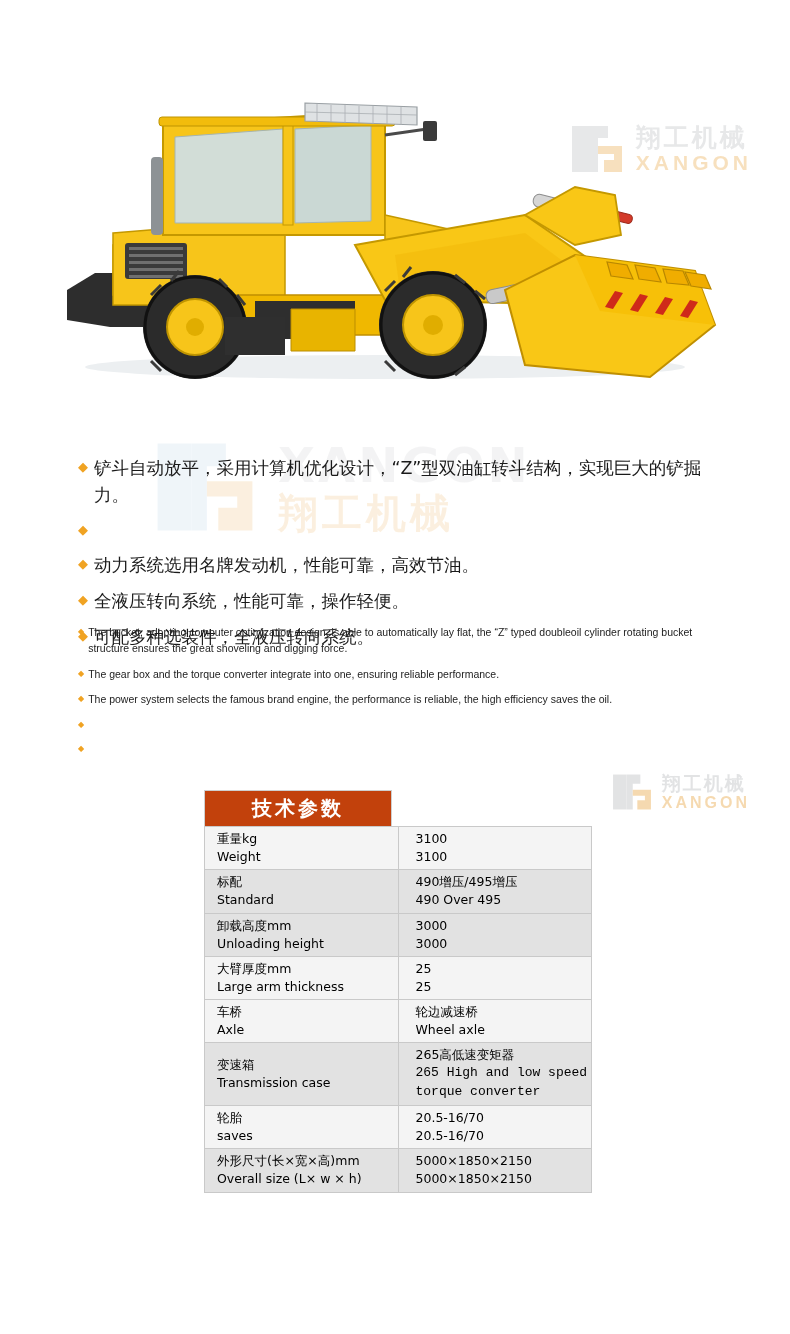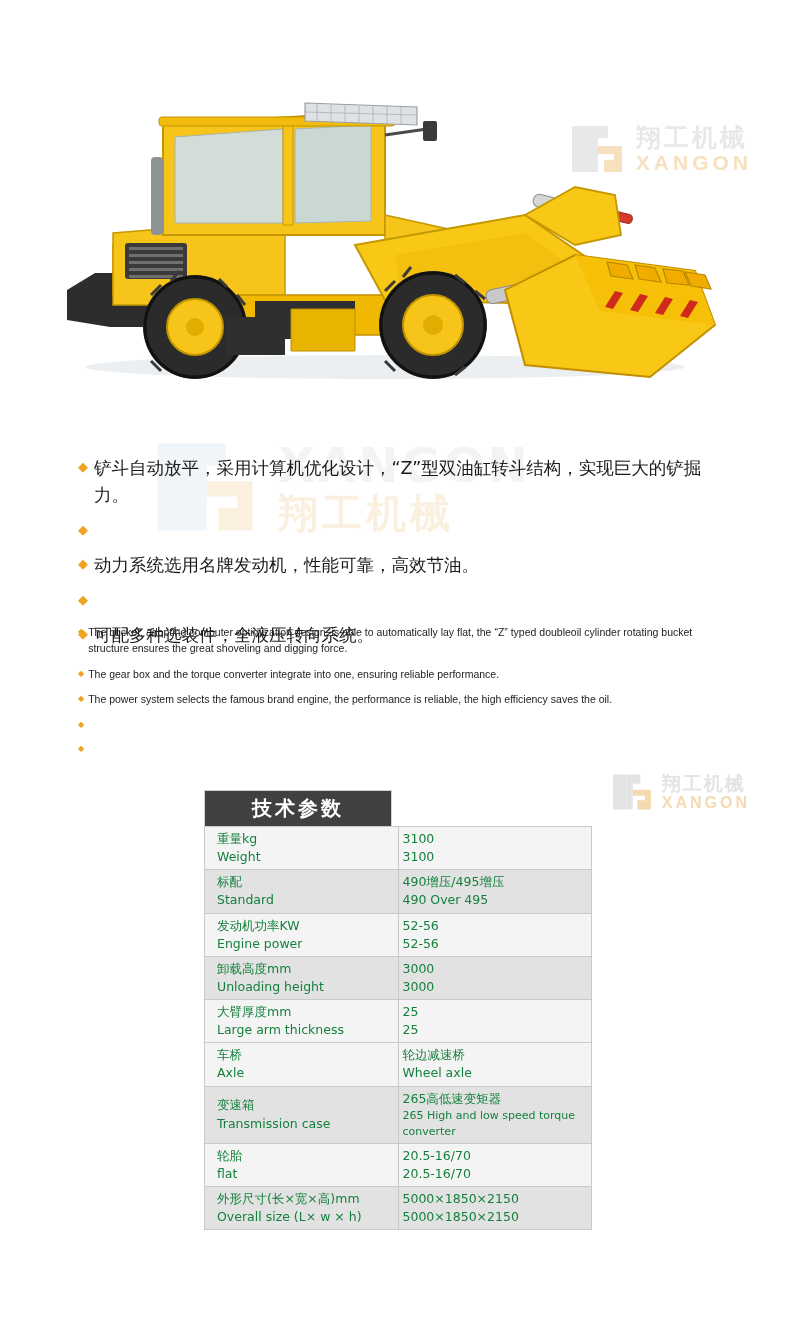--- a/index.html
+++ b/index.html
@@ -131,21 +131,21 @@
   
   .spec-wrap {
     position: absolute;
     left: 204px;
     top: 790px;
     width: 388px;
   }
   .spec-title {
     width: 188px;
     height: 36px;
-    background: #404040;
+    background: #c2410c;
     color: #ffffff;
     font-family: "DejaVu Sans", "Liberation Sans", sans-serif;
     font-size: 20px;
     font-weight: bold;
     letter-spacing: 3px;
     display: flex;
     align-items: center;
     justify-content: center;
     border: 1px solid #cfcfcf;
     border-bottom: none;
@@ -154,28 +154,28 @@
   table.spec {
     width: 388px;
     border-collapse: collapse;
     table-layout: fixed;
   }
   table.spec td {
     border: 1px solid #c9c9c9;
     padding: 3px 0 3px 12px;
     vertical-align: middle;
     font-size: 12.5px;
-    color: #15803d;
+    color: #000000;
     font-family: "DejaVu Sans", "Liberation Sans", sans-serif;
     line-height: 1.45;
   }
-  table.spec td.val { padding-left: 4px; }
+  table.spec td.val { padding-left: 17px; }
   table.spec tr.alt td { background: #e2e2e2; }
   table.spec tr td { background: #f4f4f4; }
-  .small { font-size: 11px; }
+  .small { font-size: 13px; font-family: Liberation Mono, monospace; }
   .cn-line { display: block; }
   .en-line { display: block; }
 </style>
 </head>
 <body>
 
 <div class="hero">
 
   <div class="loader">
     <svg width="690" height="290" viewBox="0 0 690 290" xmlns="http://www.w3.org/2000/svg">
@@ -319,20 +319,21 @@
   </div>
   <div class="feat-cn">
     <span class="diamond">◆</span>
   </div>
   <div class="feat-cn">
     <span class="diamond">◆</span>
     <span>动力系统选用名牌发动机，性能可靠，高效节油。</span>
   </div>
   <div class="feat-cn">
     <span class="diamond">◆</span>
+    <span>全液压转向系统，性能可靠，操作轻便。</span>
   </div>
   <div class="feat-cn">
     <span class="diamond">◆</span>
     <span>可配多种选装件，全液压转向系统。</span>
   </div>
 </div>
 
 <div class="features-en">
   <div class="feat-en">
     <span class="diamond">◆</span>
@@ -385,30 +386,20 @@
       <tr class="alt">
         <td>
           <span class="cn-line">标配</span>
           <span class="en-line">Standard</span>
         </td>
         <td class="val">
           <span class="cn-line">490增压/495增压</span>
           <span class="en-line">490 Over 495</span>
         </td>
       </tr>
-      <tr>
-        <td>
-          <span class="cn-line">发动机功率KW</span>
-          <span class="en-line">Engine power</span>
-        </td>
-        <td class="val">
-          <span class="cn-line">52-56</span>
-          <span class="en-line">52-56</span>
-        </td>
-      </tr>
       <tr class="alt">
         <td>
           <span class="cn-line">卸载高度mm</span>
           <span class="en-line">Unloading height</span>
         </td>
         <td class="val">
           <span class="cn-line">3000</span>
           <span class="en-line">3000</span>
         </td>
       </tr>
@@ -438,21 +429,21 @@
           <span class="en-line">Transmission case</span>
         </td>
         <td class="val">
           <span class="cn-line">265高低速变矩器</span>
           <span class="en-line small">265 High and low speed torque converter</span>
         </td>
       </tr>
       <tr>
         <td>
           <span class="cn-line">轮胎</span>
-          <span class="en-line">flat</span>
+          <span class="en-line">saves</span>
         </td>
         <td class="val">
           <span class="cn-line">20.5-16/70</span>
           <span class="en-line">20.5-16/70</span>
         </td>
       </tr>
       <tr class="alt">
         <td>
           <span class="cn-line">外形尺寸(长×宽×高)mm</span>
           <span class="en-line">Overall size (L× w × h)</span>

